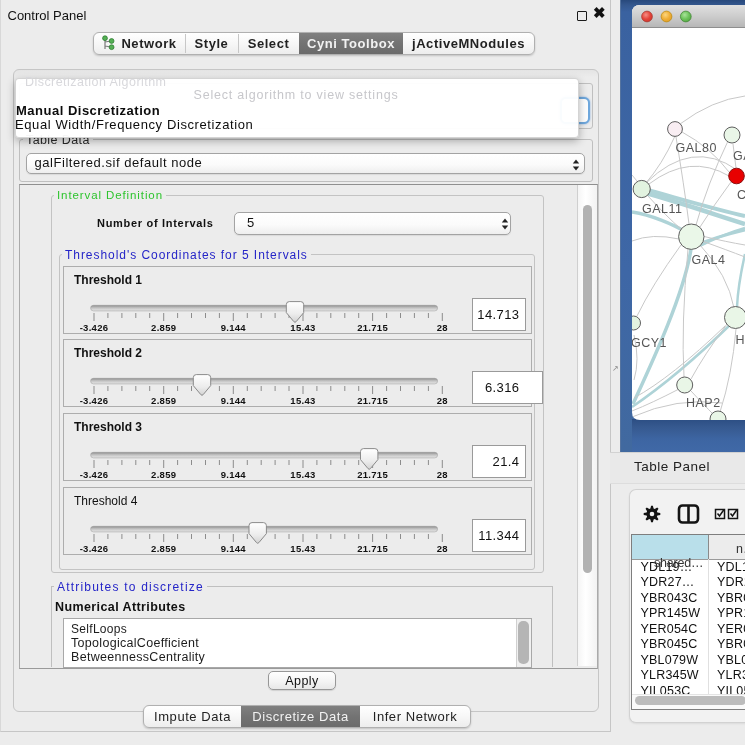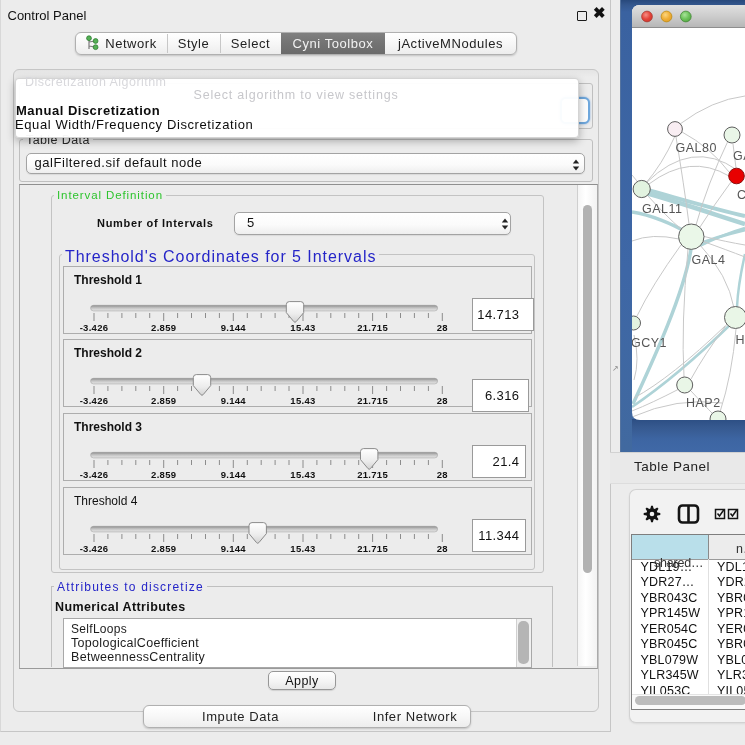--- a/index.html
+++ b/index.html
@@ -17,21 +17,21 @@
 font-size:13px;color:#222;letter-spacing:0.55px;}
 .tdark{background:linear-gradient(180deg,#808080 0%,#737373 50%,#6b6b6b 100%);color:#f2f2f2;}
 .tdiv{position:absolute;top:1px;width:1px;height:19px;background:#c7c7c7;}
 </style></head><body>
 
 <div class="a" style="left:0;top:0;width:609px;height:731px;background:#ececec;border-right:1px solid #c6c6c6;border-bottom:1px solid #c6c6c6;border-left:1px solid #d8d8d8;">
 <div class="txt" style="left:6.5px;top:8px;font-size:13px;letter-spacing:0;color:#111;">Control Panel</div>
 <div class="a" style="left:576px;top:11px;width:8px;height:8px;border:1.6px solid #1a1a1a;border-radius:1px;"></div>
 <div class="txt" style="left:592px;top:4px;font-size:15px;font-weight:bold;color:#111;">✖</div>
 </div>
-<div class="tabbar" style="left:75px;top:32px;width:440px;">
+<div class="tabbar" style="left:93px;top:32px;width:440px;font-weight:bold;">
     <div class="tseg" style="left:0px;width:91px;"><svg width="13" height="17" viewBox="0 0 13 17" style="margin-right:6px;">
         <path d="M3 4 L3 14 M3 7 L9 6 M3 11 L9 12" stroke="#7a7a7a" stroke-width="1.2" fill="none"></path>
         <circle cx="3" cy="3.2" r="2.4" fill="#55b055" stroke="#2e7d32" stroke-width="0.8"></circle>
         <circle cx="9.6" cy="6" r="2.4" fill="#55b055" stroke="#2e7d32" stroke-width="0.8"></circle>
         <circle cx="9.6" cy="12.2" r="2.4" fill="#55b055" stroke="#2e7d32" stroke-width="0.8"></circle>
       </svg>Network</div>
     <div class="tseg" style="left:91px;width:53px;">Style</div>
     <div class="tseg" style="left:144px;width:61px;">Select</div>
     <div class="tseg tdark" style="left:205px;width:104px;">Cyni Toolbox</div>
     <div class="tseg" style="left:309px;width:131px;">jActiveMNodules</div>
@@ -55,21 +55,21 @@
 <div class="group" style="left:51px;top:195px;width:491px;height:376px;border-color:#c3c3c3;"></div>
 <div class="glabel" style="left:54px;top:189px;font-size:11.5px;letter-spacing:0.9px;color:#2ec42e;">Interval Definition</div>
 <div class="txt" style="left:97px;top:217px;font-size:11px;font-weight:bold;letter-spacing:0.7px;color:#111;">Number of Intervals</div>
 <div class="combo" style="left:234px;top:212px;width:275px;height:21px;"></div>
 <div class="txt" style="left:247px;top:215px;font-size:13px;color:#111;">5</div>
 <svg class="a" style="left:501px;top:217.5px;" width="8" height="12" viewBox="0 0 10 14">
     <path d="M5 0 L9 5 L1 5 Z" fill="#222"></path>
     <path d="M5 14 L9 9 L1 9 Z" fill="#222"></path>
   </svg>
 <div class="group" style="left:59px;top:254px;width:474px;height:314px;border-color:#c3c3c3;"></div>
-<div class="glabel" style="left:62px;top:248px;font-size:16px;letter-spacing:0.95px;color:#2525c8;text-align:right;">Threshold's Coordinates for 5 Intervals</div>
+<div class="glabel" style="left:62px;top:248px;font-size:12px;letter-spacing:0.95px;color:#2525c8;text-align:right;">Threshold's Coordinates for 5 Intervals</div>
 <svg width="0" height="0" style="position:absolute;">
 <defs>
 <linearGradient id="tg" x1="0" y1="0" x2="0" y2="1">
  <stop offset="0" stop-color="#8d8d8d"></stop>
         <stop offset="0.45" stop-color="#c2c2c2"></stop>
         <stop offset="1" stop-color="#e8e8e8"></stop>
 </linearGradient>
 <linearGradient id="thg" x1="0" y1="0" x2="0" y2="1">
  <stop offset="0" stop-color="#ffffff"></stop>
         <stop offset="0.6" stop-color="#ececec"></stop>
@@ -112,35 +112,35 @@
     <rect x="27.6" y="39.3" width="347" height="5.6" rx="2.8" fill="url(#tg)" stroke="#9a9a9a" stroke-width="0.5"></rect>
     <use href="#ticks"></use>
     <text x="31.0" y="64.5" font-family="Liberation Sans" font-size="9.5" font-weight="bold" fill="#111" text-anchor="middle" letter-spacing="0.3">-3.426</text>
     <text x="100.7" y="64.5" font-family="Liberation Sans" font-size="9.5" font-weight="bold" fill="#111" text-anchor="middle" letter-spacing="0.3">2.859</text>
     <text x="170.3" y="64.5" font-family="Liberation Sans" font-size="9.5" font-weight="bold" fill="#111" text-anchor="middle" letter-spacing="0.3">9.144</text>
     <text x="240.0" y="64.5" font-family="Liberation Sans" font-size="9.5" font-weight="bold" fill="#111" text-anchor="middle" letter-spacing="0.3">15.43</text>
     <text x="309.6" y="64.5" font-family="Liberation Sans" font-size="9.5" font-weight="bold" fill="#111" text-anchor="middle" letter-spacing="0.3">21.715</text>
     <text x="379.3" y="64.5" font-family="Liberation Sans" font-size="9.5" font-weight="bold" fill="#111" text-anchor="middle" letter-spacing="0.3">28</text>
     <use href="#thumb" x="232.0" y="42"></use>
   </svg>
-<div class="vbox" style="left:472px;top:298px;width:46.5px;height:31px;line-height:31px;padding-right:13px;">14.713</div>
+<div class="vbox" style="left:472px;top:298px;width:46.5px;height:31px;line-height:31px;padding-right:5px;">14.713</div>
 <div class="tpanel" style="left:63px;top:339px;width:467px;height:66px;"></div>
 <div class="txt" style="left:74px;top:346px;font-size:12px;font-weight:bold;letter-spacing:0;color:#111;">Threshold 2</div>
 <svg class="a" style="left:63px;top:339px;" width="467" height="66" viewBox="0 0 467 66">
     <rect x="27.6" y="39.3" width="347" height="5.6" rx="2.8" fill="url(#tg)" stroke="#9a9a9a" stroke-width="0.5"></rect>
     <use href="#ticks"></use>
     <text x="31.0" y="64.5" font-family="Liberation Sans" font-size="9.5" font-weight="bold" fill="#111" text-anchor="middle" letter-spacing="0.3">-3.426</text>
     <text x="100.7" y="64.5" font-family="Liberation Sans" font-size="9.5" font-weight="bold" fill="#111" text-anchor="middle" letter-spacing="0.3">2.859</text>
     <text x="170.3" y="64.5" font-family="Liberation Sans" font-size="9.5" font-weight="bold" fill="#111" text-anchor="middle" letter-spacing="0.3">9.144</text>
     <text x="240.0" y="64.5" font-family="Liberation Sans" font-size="9.5" font-weight="bold" fill="#111" text-anchor="middle" letter-spacing="0.3">15.43</text>
     <text x="309.6" y="64.5" font-family="Liberation Sans" font-size="9.5" font-weight="bold" fill="#111" text-anchor="middle" letter-spacing="0.3">21.715</text>
     <text x="379.3" y="64.5" font-family="Liberation Sans" font-size="9.5" font-weight="bold" fill="#111" text-anchor="middle" letter-spacing="0.3">28</text>
     <use href="#thumb" x="139.0" y="42"></use>
   </svg>
-<div class="vbox" style="left:472px;top:371px;width:46.5px;height:31px;line-height:31px;padding-right:8px;margin-top:8px;">6.316</div>
+<div class="vbox" style="left:472px;top:371px;width:46.5px;height:31px;line-height:31px;padding-right:22px;">6.316</div>
 <div class="tpanel" style="left:63px;top:413px;width:467px;height:66px;"></div>
 <div class="txt" style="left:74px;top:420px;font-size:12px;font-weight:bold;letter-spacing:0;color:#111;">Threshold 3</div>
 <svg class="a" style="left:63px;top:413px;" width="467" height="66" viewBox="0 0 467 66">
     <rect x="27.6" y="39.3" width="347" height="5.6" rx="2.8" fill="url(#tg)" stroke="#9a9a9a" stroke-width="0.5"></rect>
     <use href="#ticks"></use>
     <text x="31.0" y="64.5" font-family="Liberation Sans" font-size="9.5" font-weight="bold" fill="#111" text-anchor="middle" letter-spacing="0.3">-3.426</text>
     <text x="100.7" y="64.5" font-family="Liberation Sans" font-size="9.5" font-weight="bold" fill="#111" text-anchor="middle" letter-spacing="0.3">2.859</text>
     <text x="170.3" y="64.5" font-family="Liberation Sans" font-size="9.5" font-weight="bold" fill="#111" text-anchor="middle" letter-spacing="0.3">9.144</text>
     <text x="240.0" y="64.5" font-family="Liberation Sans" font-size="9.5" font-weight="bold" fill="#111" text-anchor="middle" letter-spacing="0.3">15.43</text>
     <text x="309.6" y="64.5" font-family="Liberation Sans" font-size="9.5" font-weight="bold" fill="#111" text-anchor="middle" letter-spacing="0.3">21.715</text>
@@ -167,21 +167,22 @@
 <div class="txt" style="left:55px;top:600px;font-size:12.5px;font-weight:bold;letter-spacing:0.4px;color:#111;">Numerical Attributes</div>
 <div class="a" style="left:63px;top:618px;width:467px;height:48px;border:1px solid #a8a8a8;background:#ffffff;overflow:hidden;">
     <div class="txt" style="left:7px;top:3px;font-size:12px;letter-spacing:0.3px;text-align:right;">SelfLoops</div>
     <div class="txt" style="left:7px;top:17px;font-size:12.5px;letter-spacing:0.3px;">TopologicalCoefficient</div>
     <div class="txt" style="left:7px;top:31px;font-size:12.5px;letter-spacing:0.3px;">BetweennessCentrality</div>
     <div class="a" style="left:452px;top:0;width:15px;height:48px;background:#f0f0f0;border-left:1px solid #d0d0d0;"></div>
     <div class="a" style="left:454px;top:2px;width:11px;height:43px;background:#b5b5b5;border-radius:5px;"></div>
   </div>
 <div class="a" style="left:268px;top:671px;width:66px;height:17px;border:1px solid #979797;border-radius:5px;background:linear-gradient(180deg,#ffffff,#f4f4f4 55%,#e8e8e8);box-shadow:0 1px 1px rgba(0,0,0,0.12);display:flex;align-items:center;justify-content:center;font-size:12.5px;letter-spacing:0.4px;color:#111;">Apply</div>
 <div class="tabbar" style="left:143px;top:705px;width:326px;">
-    <div class="tseg" style="left:0px;width:97px;padding-left:48px;">Impute Data</div>
+    <div class="tseg" style="left:0px;width:97px;">Impute Data</div>
+    <div class="tseg tdark" style="left:97px;width:119px;">Discretize Data</div>
     <div class="tseg" style="left:216px;width:110px;">Infer Network</div>
   </div>
 <div class="a" style="left:15px;top:78px;width:562px;height:58px;background:rgba(255,255,255,0.96);border:1px solid rgba(160,160,160,0.45);border-radius:4px;box-shadow:0 3px 9px rgba(0,0,0,0.3);z-index:50;"></div>
 <div class="txt" style="left:25px;top:75px;font-size:12.5px;letter-spacing:0.45px;color:#d8d8dc;z-index:51;">Discretization Algorithm</div>
 <div class="txt" style="left:0;top:88px;width:592px;text-align:center;font-size:12.5px;letter-spacing:0.8px;color:#c7c7cb;z-index:51;">Select algorithm to view settings</div>
 <div class="txt" style="left:16px;top:102.5px;font-size:13px;font-weight:bold;letter-spacing:0.5px;color:#0c0c0c;z-index:51;">Manual Discretization</div>
 <div class="txt" style="left:15px;top:116.5px;font-size:13px;letter-spacing:0.6px;color:#0c0c0c;z-index:51;">Equal Width/Frequency Discretization</div>
 <div class="txt" style="left:612px;top:364px;font-size:8px;color:#8a8a8a;">↗</div>
 <div class="a" style="left:620px;top:0;width:125px;height:452px;background:linear-gradient(180deg,#28497c 0px,#34578e 5px,#3a62a0 12px,#3e67a6 60%,#41699f 100%);border-left:1px solid #56749f;"></div>
 <div class="a" style="left:632px;top:419px;width:113px;height:33px;background:linear-gradient(180deg,#2c4e83 0px,#36598f 8px,#3d65a2 20px,#4069a7 100%);"></div>

